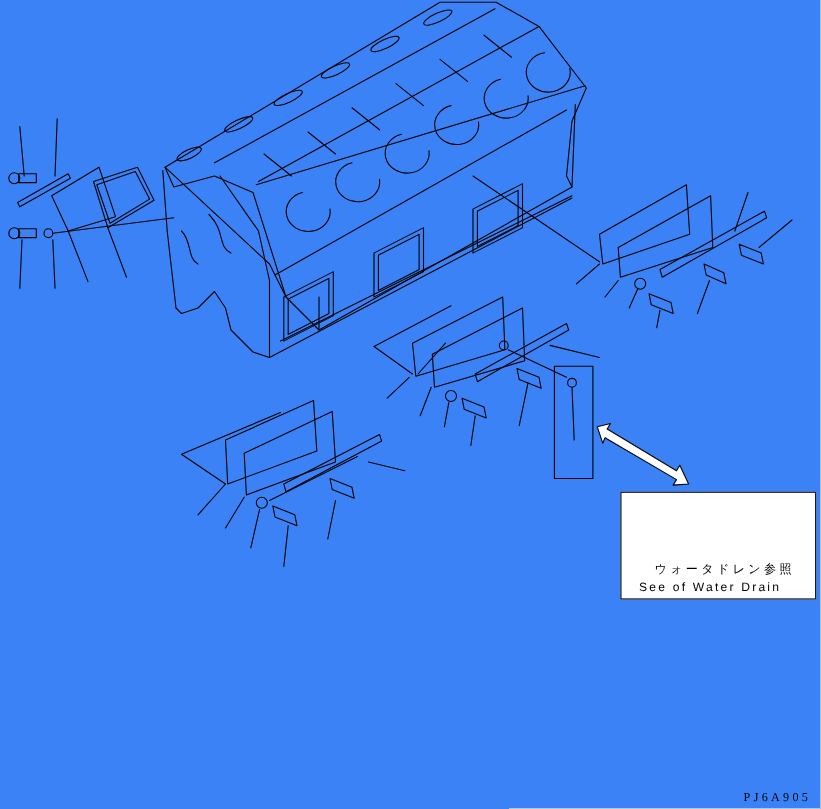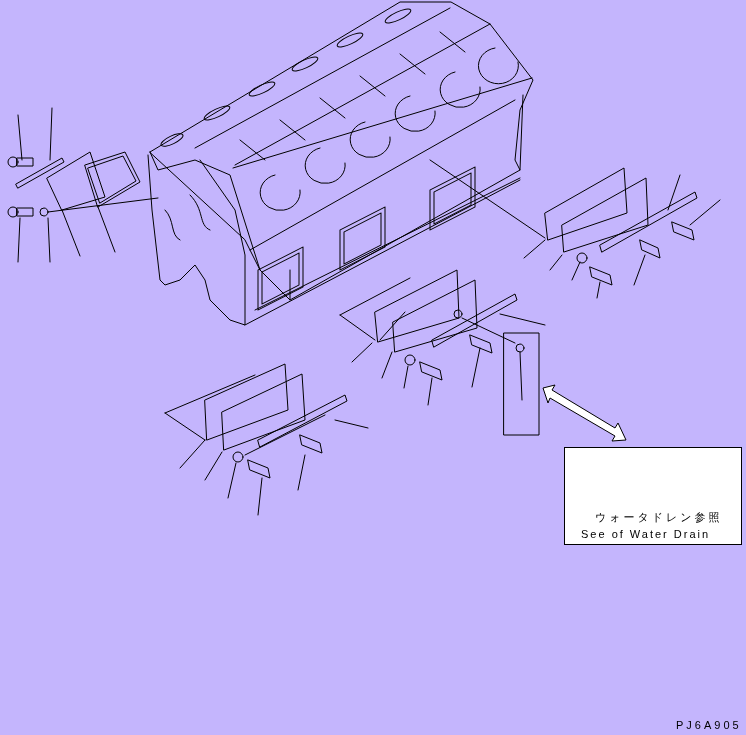--- a/index.html
+++ b/index.html
@@ -1,23 +1,23 @@
 <!DOCTYPE html>
 <html><head>
 <meta charset="utf-8">
 <style>
   html, body { margin:0; padding:0; background:#ffffff; }
-  #canvas { position:relative; width:746px; height:735px; background:#c4b5fd; overflow:hidden; }
+  #canvas { position:relative; width:746px; height:735px; background:#3b82f6; overflow:hidden; }
   svg { position:absolute; left:0; top:0; }
   .ln { stroke:#000; stroke-width:1; fill:none; stroke-linecap:round; stroke-linejoin:round; }
   .lnw { stroke:#000; stroke-width:1; fill:#fff; stroke-linejoin:round; }
   .inset-box { position:absolute; left:564px; top:447px; width:178px; height:98px; border:1px solid #000; background:#fff; box-sizing:border-box; }
   .inset-jp { position:absolute; left:30px; top:62px; font-family:"DejaVu Sans Mono", monospace; font-size:11px; letter-spacing:3px; color:#000; white-space:nowrap; }
   .inset-en { position:absolute; left:16px; top:80px; font-family:Liberation Sans, sans-serif; font-size:11px; letter-spacing:2px; color:#000; white-space:nowrap; }
-  .drawing-id { position:absolute; left:676px; top:719px; font-family:Liberation Sans, sans-serif; font-size:11px; letter-spacing:3px; color:#000; }
+  .drawing-id { position:absolute; left:676px; top:719px; font-family:Liberation Serif, serif; font-size:11px; letter-spacing:3px; color:#000; }
 </style>
 </head>
 <body>
 
 <div id="canvas">
 <svg width="746" height="735" viewBox="0 0 746 735">
 
   <g>
 
     <path class="ln" d="M150,152 L400,2 L451,2 L490,24 L533,80 L520,110 L515,160 L520,170 L290,300 L260,270 L245,240 Z"></path>

